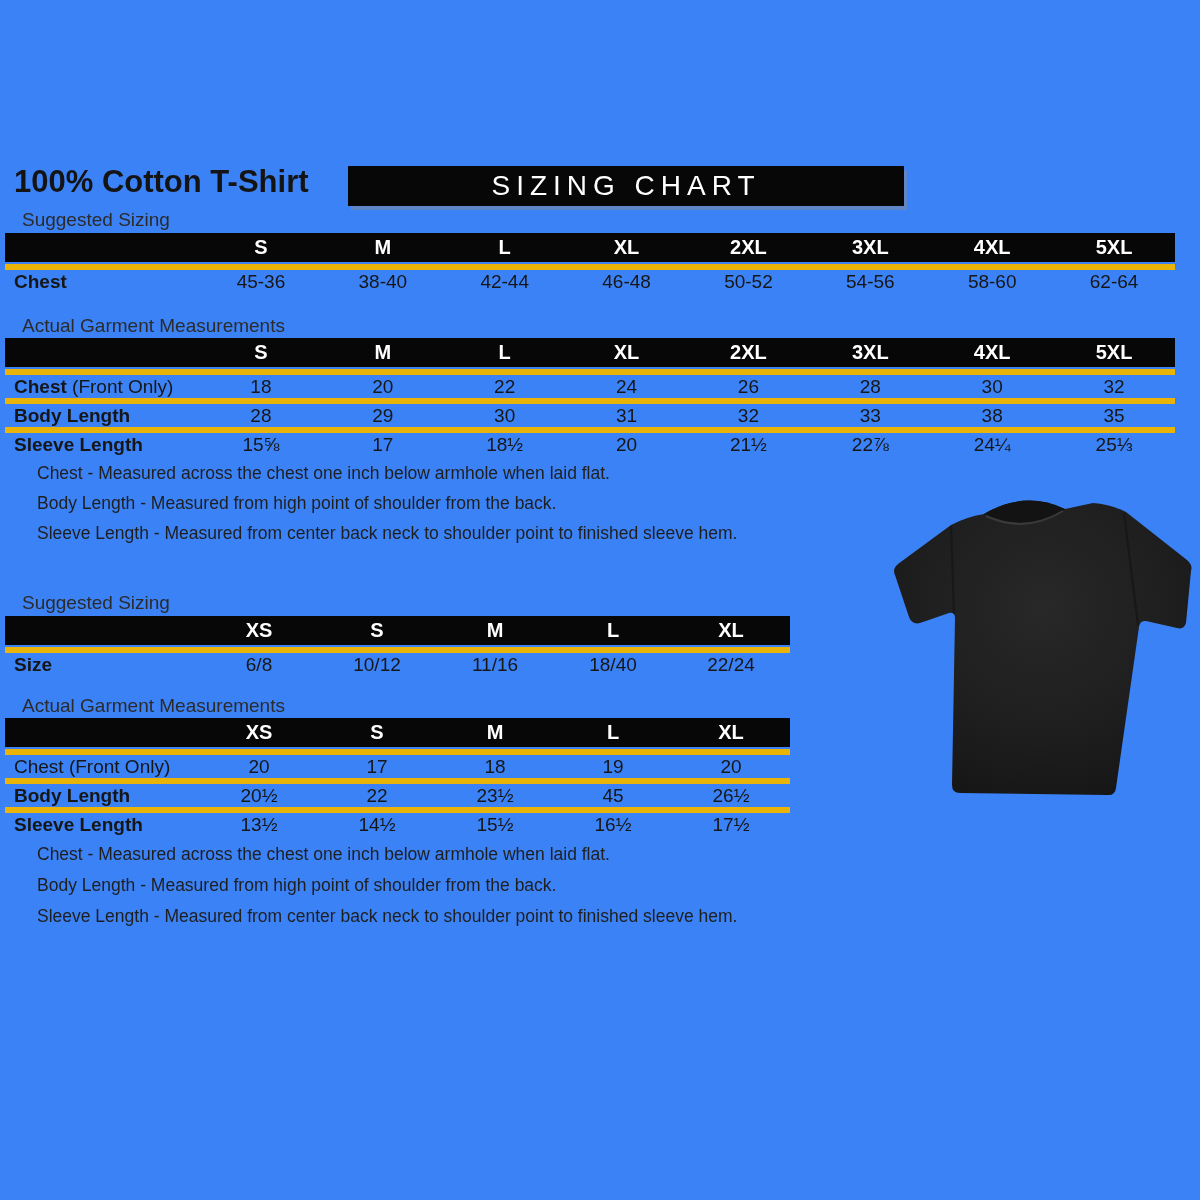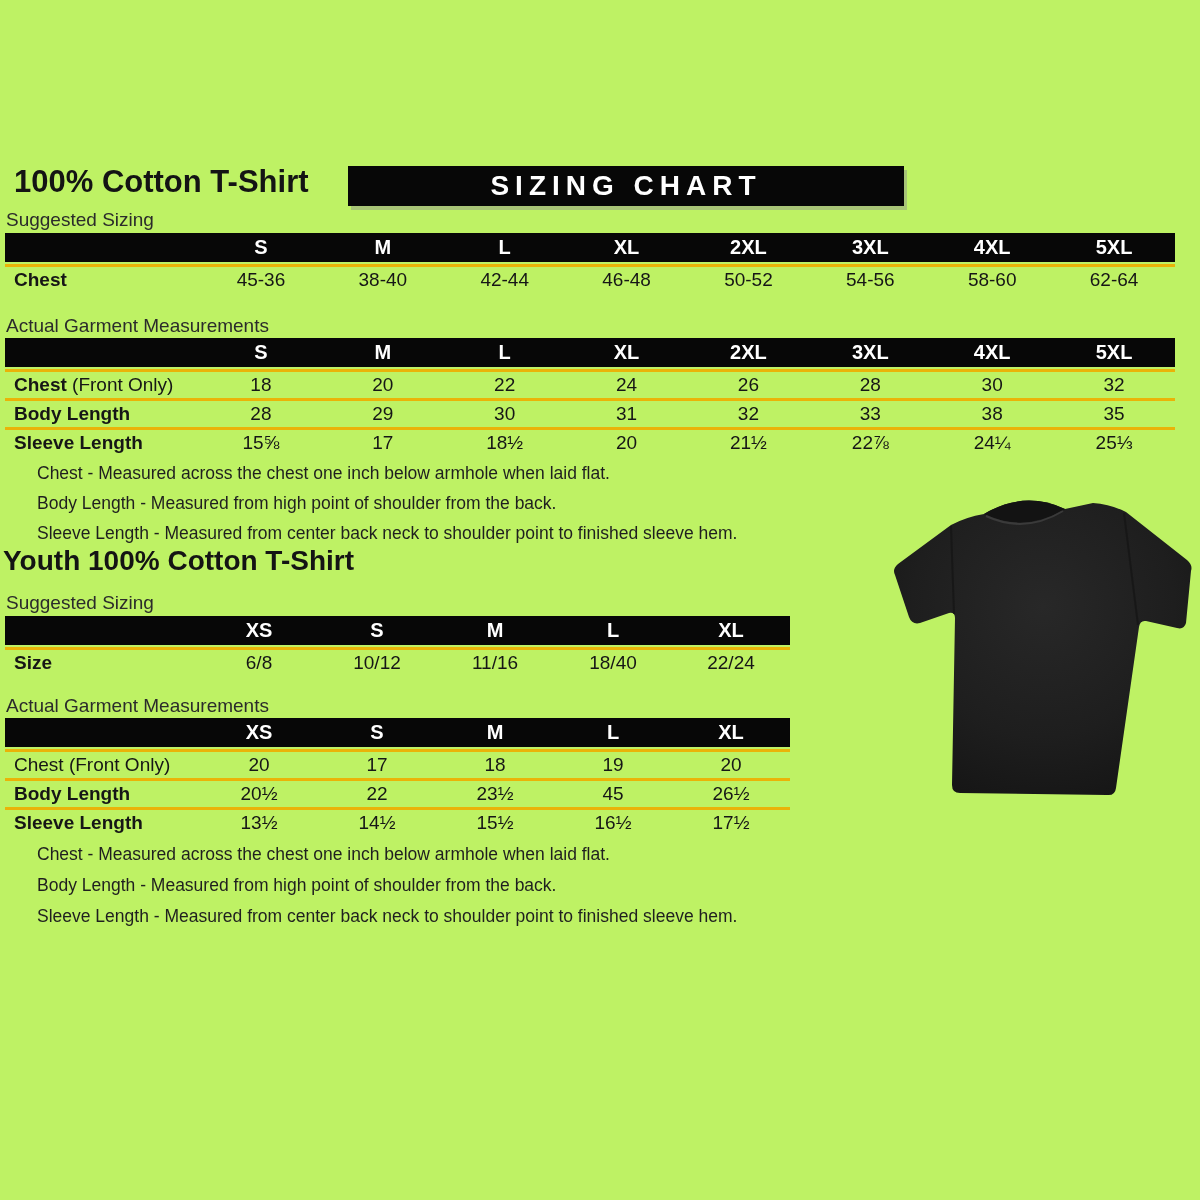--- a/index.html
+++ b/index.html
@@ -1,31 +1,31 @@
 <!DOCTYPE html>
 <html><head>
 <meta charset="utf-8">
 <style>
   * { margin:0; padding:0; box-sizing:border-box; }
   html,body { background:#ffffff; }
   body { font-family:"Liberation Sans", sans-serif; color:#1a1a1a; }
-  .sheet { position:relative; width:1200px; height:1200px; background:#bef264; overflow:hidden; }
+  .sheet { position:relative; width:1200px; height:1200px; background:#3b82f6; overflow:hidden; }
 
   .main-title {
     position:absolute; left:14px; top:164px;
     font-size:31px; font-weight:700; color:#141414;
   }
   .banner {
     position:absolute; left:348px; top:166px; width:556px; height:40px;
     background:#070707; color:#ffffff;
     display:flex; align-items:center; justify-content:center;
-    font-size:28px; font-weight:700; letter-spacing:6px;
+    font-size:28px; font-weight:400; letter-spacing:6px;
     box-shadow:3px 4px 0 rgba(140,140,140,0.45);
   }
-  .section-label { position:absolute; font-size:19px; color:#2b2b2b; }
+  .section-label { position:absolute; font-size:19px; color:#2b2b2b;margin-left:16px; }
   #adult-suggested-label   { left:6px; top:209px; }
   #adult-measurements-label{ left:6px; top:315px; }
   #youth-suggested-label   { left:6px; top:592px; }
   #youth-measurements-label{ left:6px; top:695px; }
 
   .youth-title {
     position:absolute; left:3px; top:545px;
     font-size:28px; font-weight:700; color:#141414;
   }
 
@@ -35,21 +35,21 @@
   #youth-suggested-table    { left:5px; top:616px; width:785px; }
   #youth-measurements-table { left:5px; top:718px; width:785px; }
 
   .t-head {
     display:flex; align-items:center; height:29px;
     background:#070707; color:#ffffff; margin-bottom:2px;
   }
   .t-head .t-cell { font-weight:700; font-size:20px; }
   .t-row {
     display:flex; align-items:center; height:29px;
-    border-top:3px solid #eab308; font-size:19px; color:#161616;
+    border-top:6px solid #eab308; font-size:19px; color:#161616;
   }
   .t-cell { flex:1; text-align:center; }
   .t-label { flex:none; width:195px; text-align:left; padding-left:9px; }
   .lbl-b { font-weight:700; }
   .lbl-n { font-weight:400; }
 
   .notes { position:absolute; left:14px; font-size:17.5px; color:#1f1f1f;margin-left:23px; }
   #adult-notes { top:458px; line-height:30px; }
   #youth-notes { top:839px; line-height:31px; }
 
@@ -137,21 +137,20 @@
         <div class="t-cell">25⅓</div>
       </div>
     </div>
 
   <div class="notes" id="adult-notes">
     <div>Chest - Measured across the chest one inch below armhole when laid flat.</div>
     <div>Body Length - Measured from high point of shoulder from the back.</div>
     <div>Sleeve Length - Measured from center back neck to shoulder point to finished sleeve hem.</div>
   </div>
 
-  <div class="youth-title">Youth 100% Cotton T-Shirt</div>
 
   <div class="section-label" id="youth-suggested-label">Suggested Sizing</div>
   <div class="size-table" id="youth-suggested-table">
       <div class="t-head">
         <div class="t-cell t-label"></div>
         <div class="t-cell">XS</div>
         <div class="t-cell">S</div>
         <div class="t-cell">M</div>
         <div class="t-cell">L</div>
         <div class="t-cell">XL</div>

